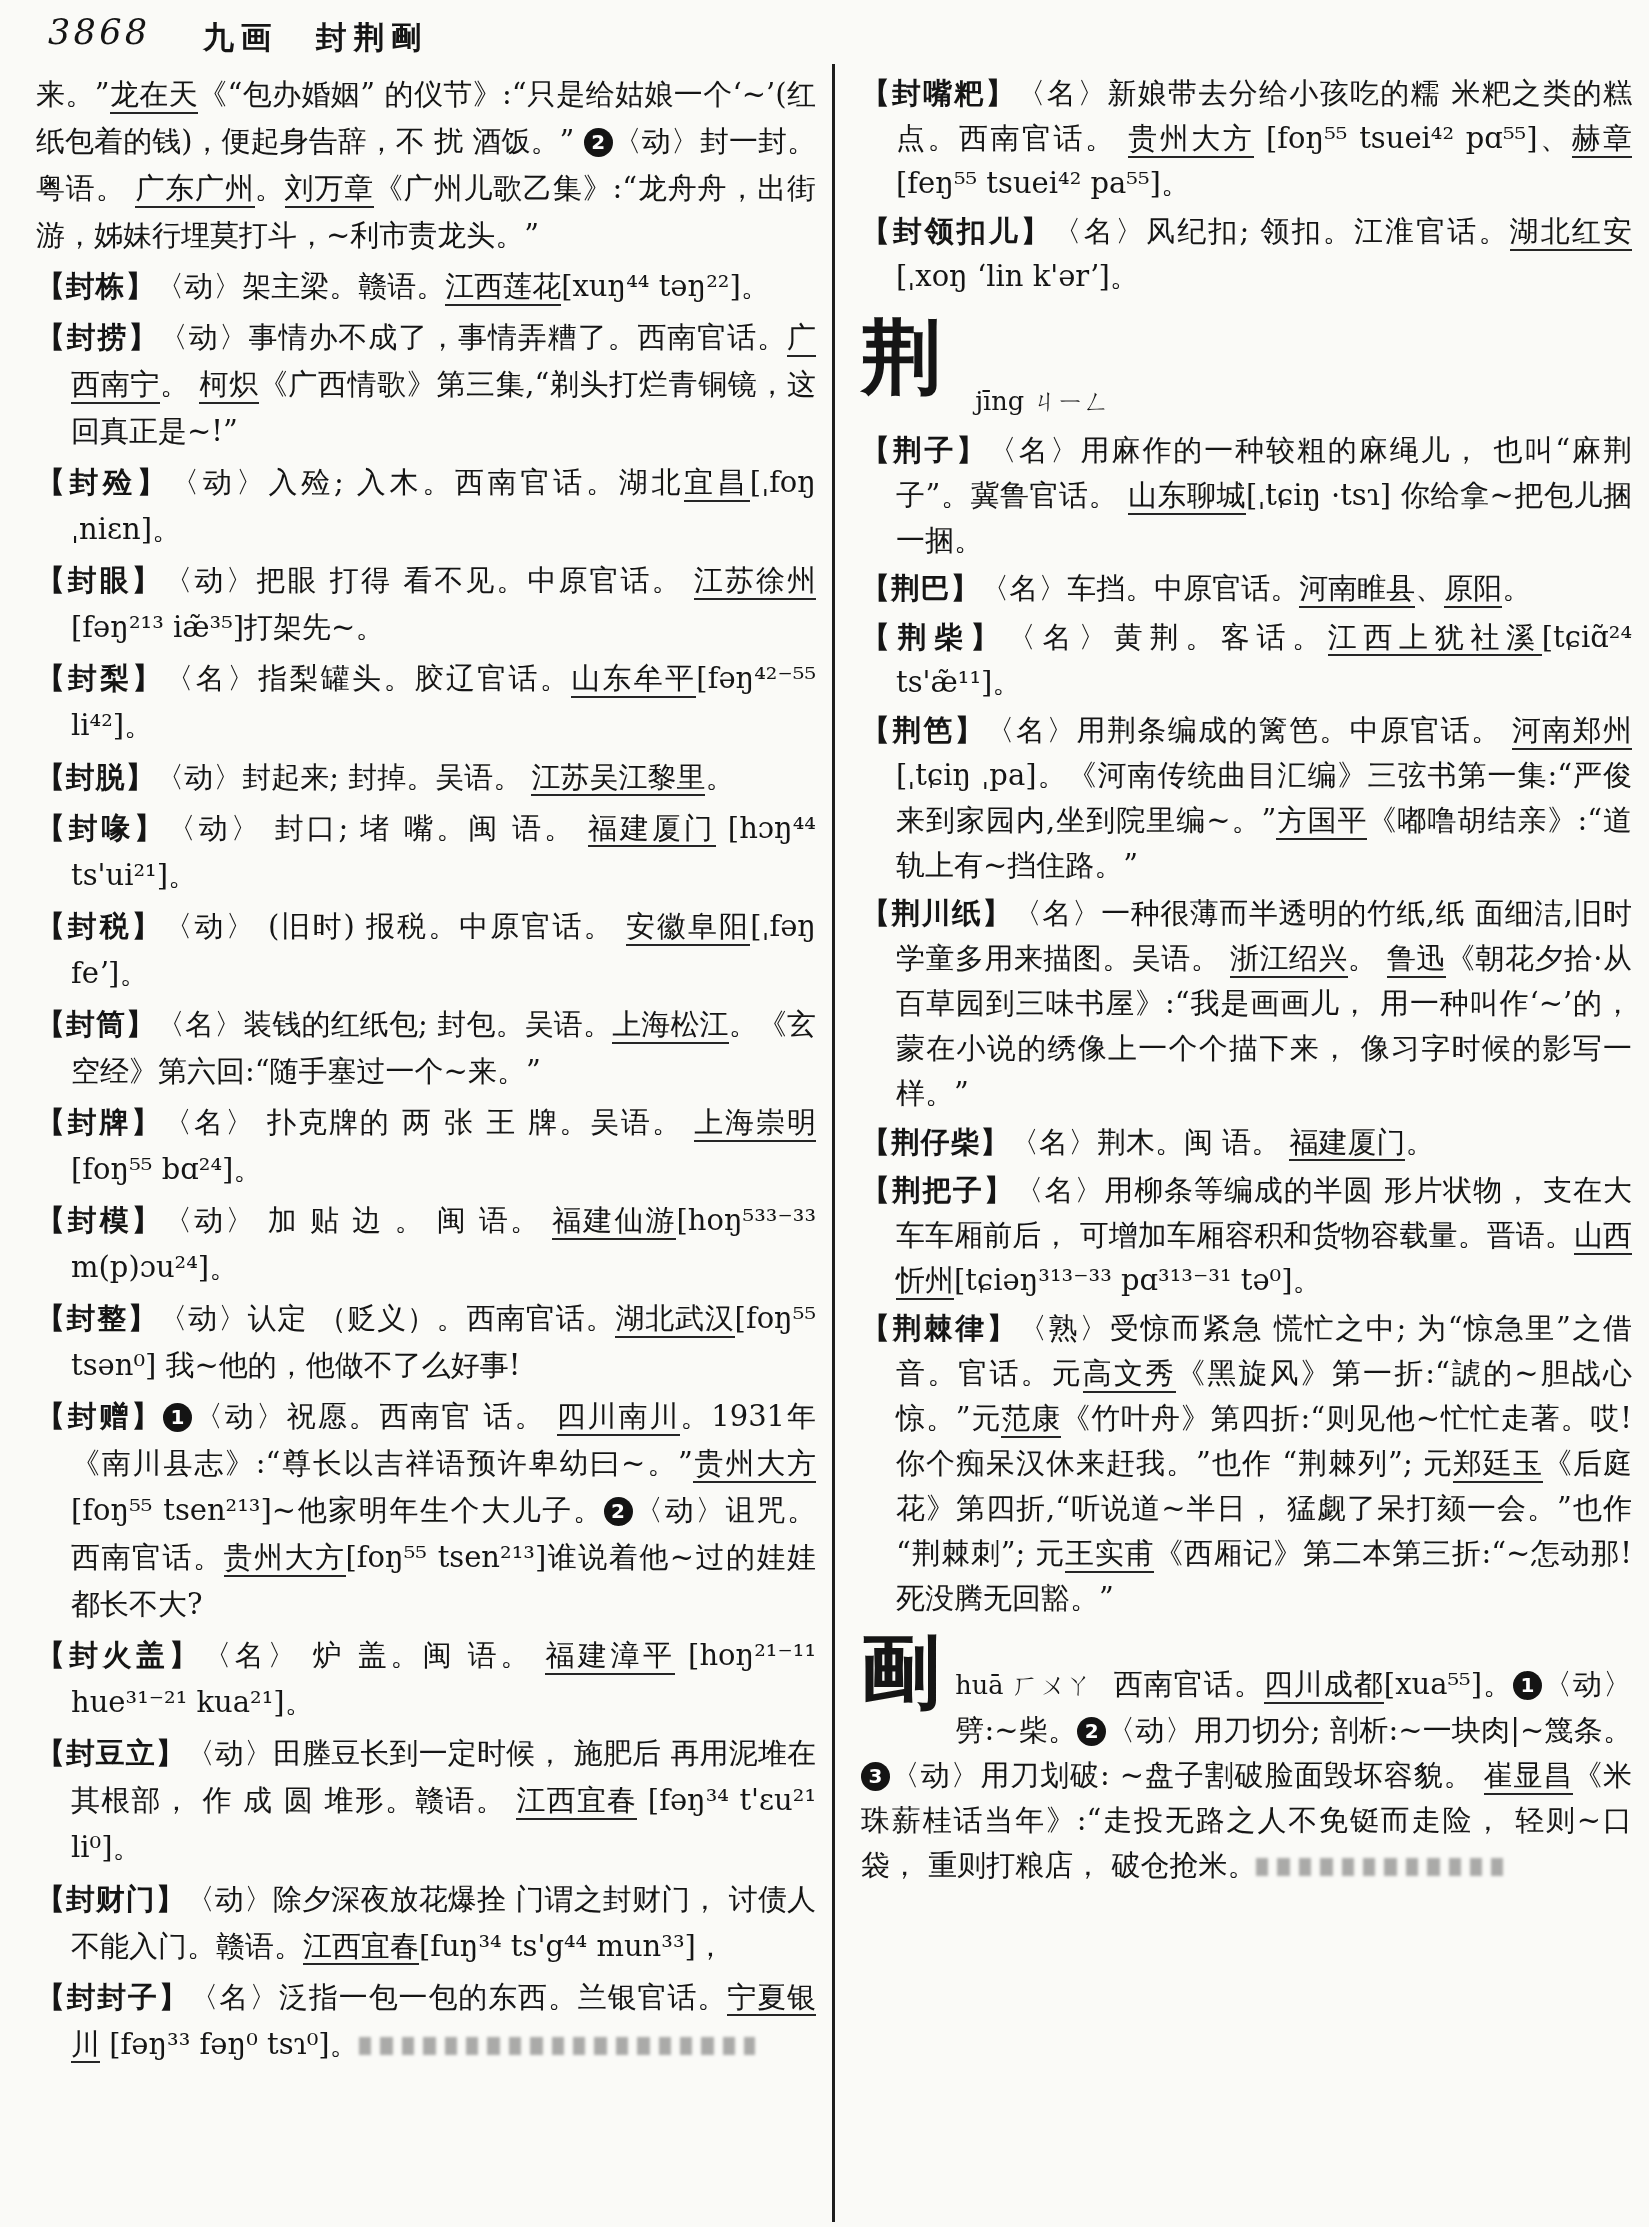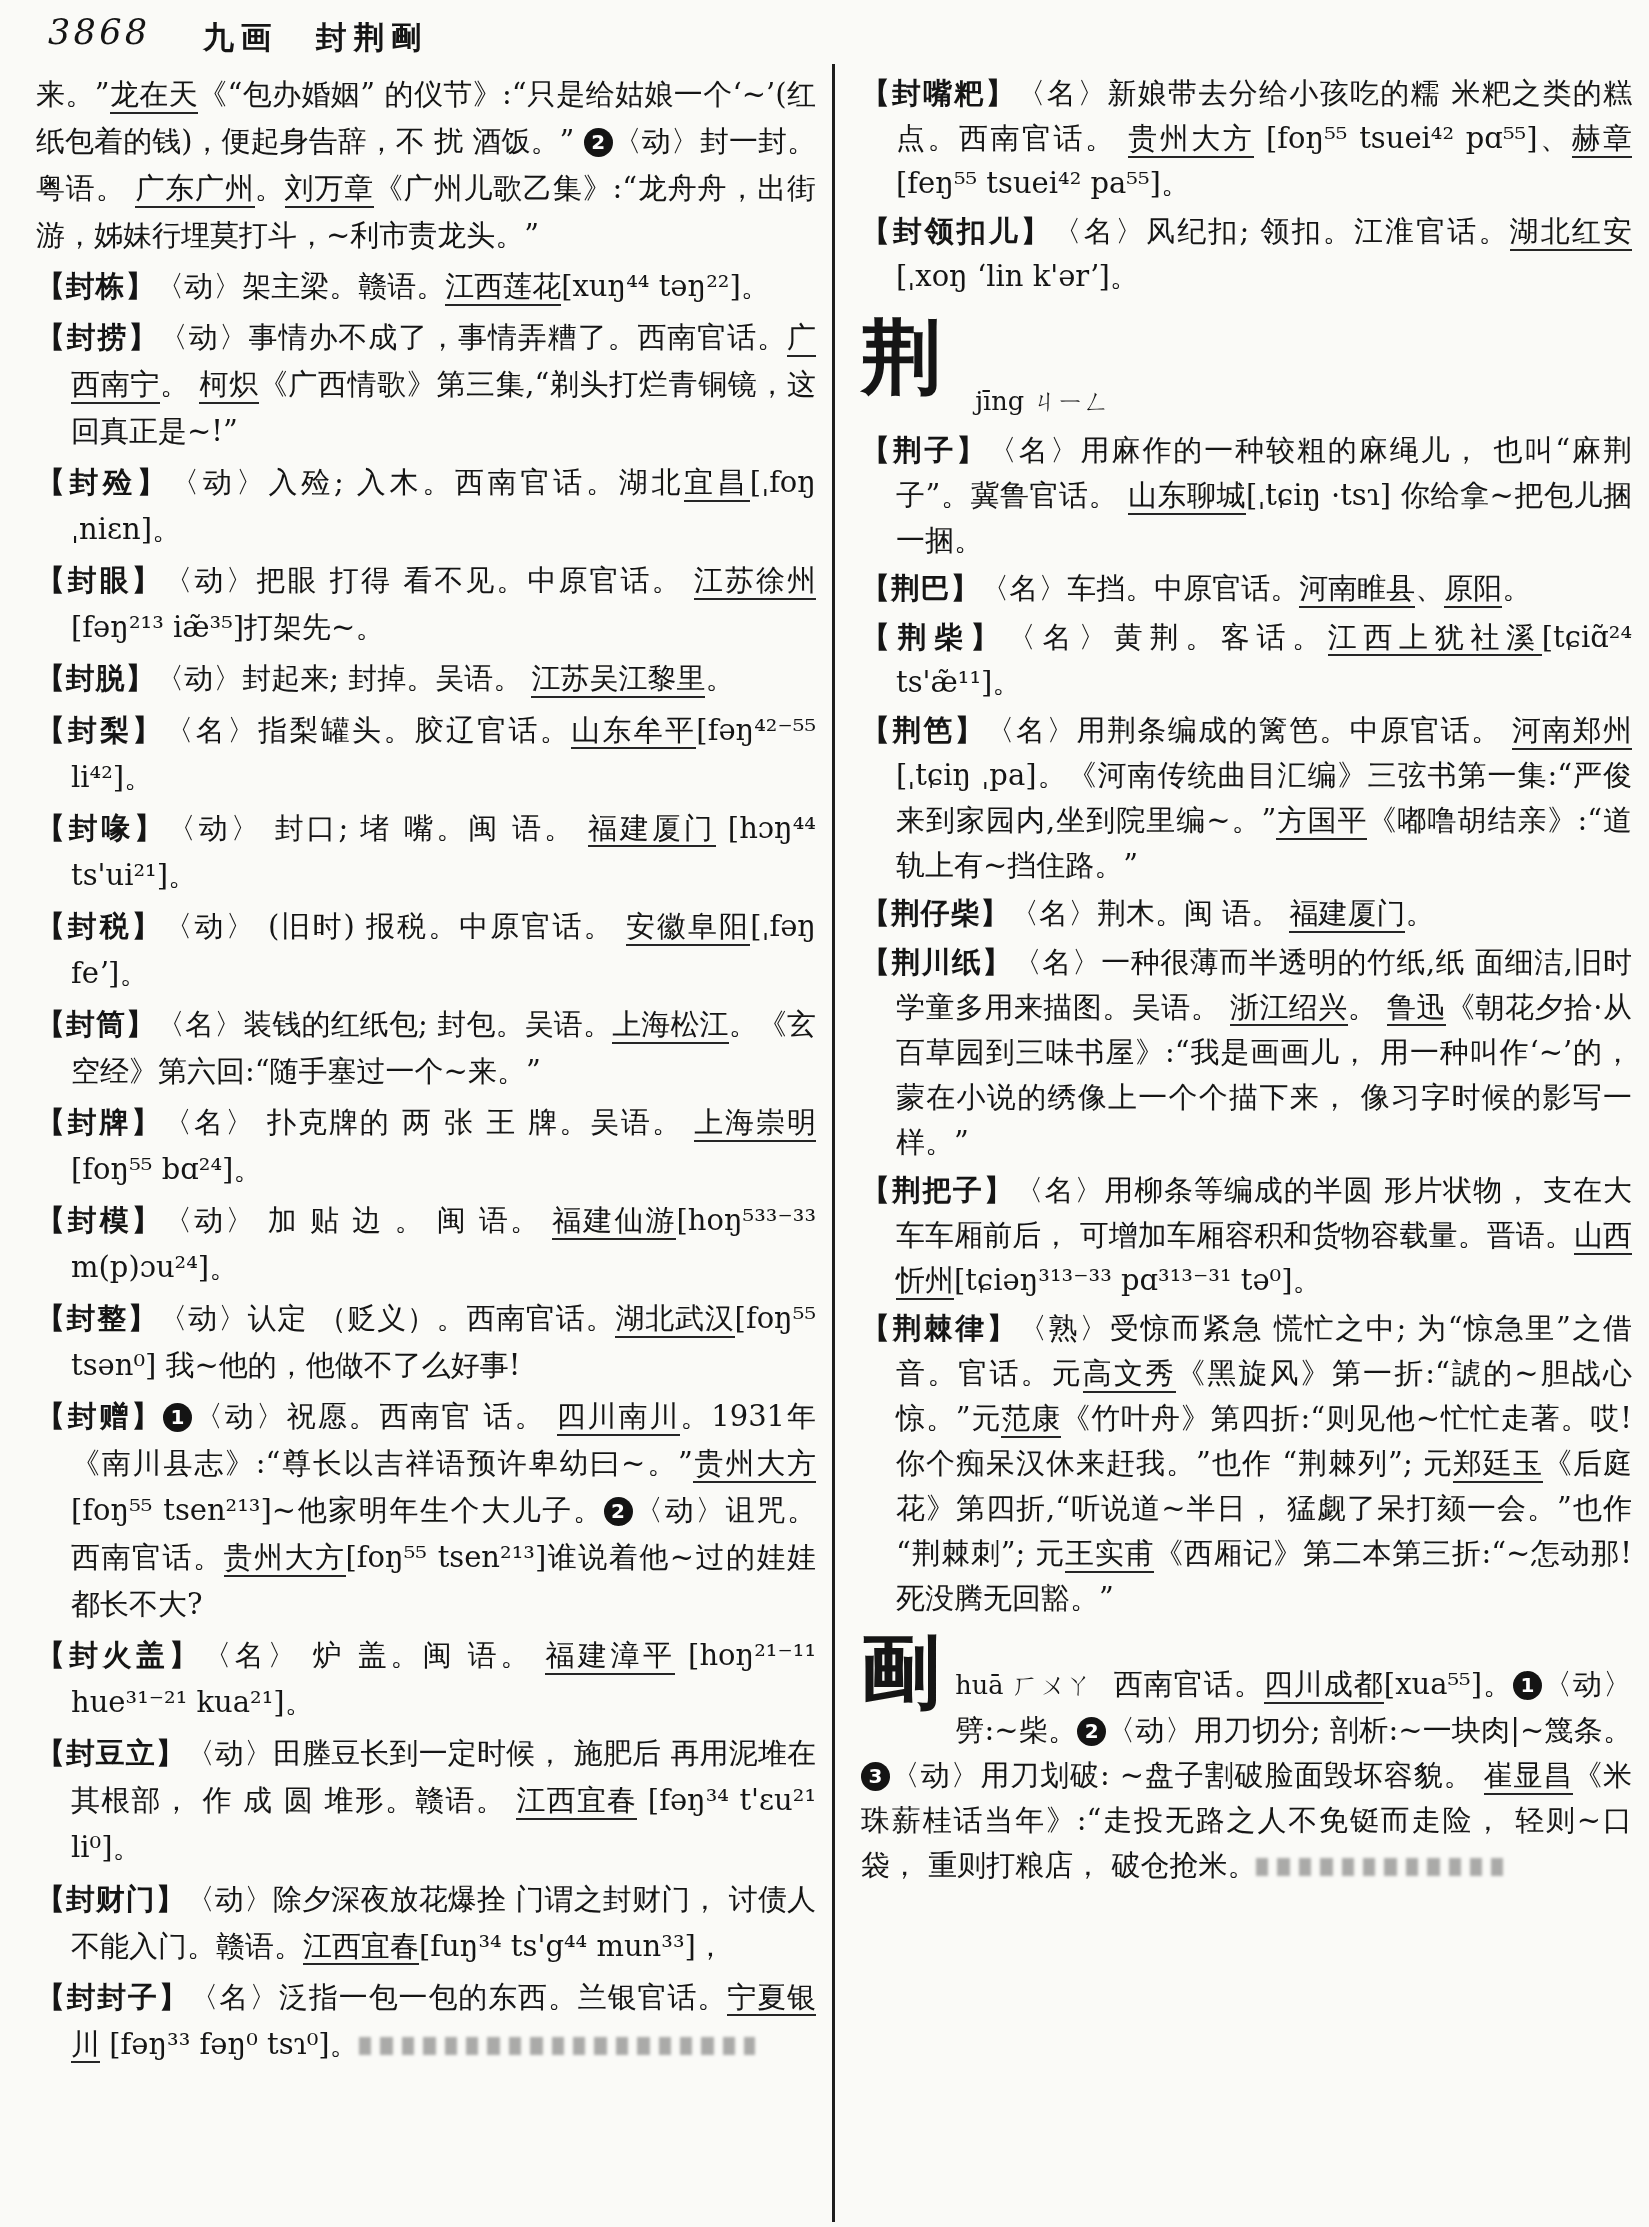--- a/index.html
+++ b/index.html
@@ -64,44 +64,44 @@
 <div id="page-number">3868</div>
 <div id="header-title">九画　封荆㓰</div>
 <div id="column-divider"></div>
 
 <div class="col" id="col-left">
     <p class="entry para"><span class="txt">来。”</span><span class="u">龙在天</span><span class="txt">《“包办婚姻” 的仪节》:“只是给姑娘一个‘~’(红纸包着的钱)，便起身告辞，不 扰 酒饭。” </span><span class="circled">2</span><span class="txt">〈动〉封一封。粤语。 </span><span class="u">广东广州</span><span class="txt">。</span><span class="u">刘万章</span><span class="txt">《广州儿歌乙集》:“龙舟舟，出街游，姊妹行埋莫打斗，~利市责龙头。”</span></p>
     <p class="entry"><span class="head">【封栋】</span><span class="txt">〈动〉架主梁。赣语。</span><span class="u">江西莲花</span><span class="txt">[xuŋ⁴⁴ təŋ²²]。</span></p>
     <p class="entry"><span class="head">【封捞】</span><span class="txt">〈动〉事情办不成了，事情弄糟了。西南官话。</span><span class="u">广西南宁</span><span class="txt">。 </span><span class="u">柯炽</span><span class="txt">《广西情歌》第三集,“剃头打烂青铜镜，这回真正是~!”</span></p>
     <p class="entry"><span class="head">【封殓】</span><span class="txt">〈动〉入殓; 入木。西南官话。湖北</span><span class="u">宜昌</span><span class="txt">[ˌfoŋ ˌniɛn]。</span></p>
     <p class="entry"><span class="head">【封眼】</span><span class="txt">〈动〉把眼 打得 看不见。中原官话。 </span><span class="u">江苏徐州</span><span class="txt">[fəŋ²¹³ iæ̃³⁵]打架先~。</span></p>
+    <p class="entry"><span class="head">【封梨】</span><span class="txt">〈名〉指梨罐头。胶辽官话。</span><span class="u">山东牟平</span><span class="txt">[fəŋ⁴²⁻⁵⁵ li⁴²]。</span></p>
     <p class="entry"><span class="head">【封脱】</span><span class="txt">〈动〉封起来; 封掉。吴语。 </span><span class="u">江苏吴江黎里</span><span class="txt">。</span></p>
-    <p class="entry"><span class="head">【封梨】</span><span class="txt">〈名〉指梨罐头。胶辽官话。</span><span class="u">山东牟平</span><span class="txt">[fəŋ⁴²⁻⁵⁵ li⁴²]。</span></p>
     <p class="entry"><span class="head">【封喙】</span><span class="txt">〈动〉 封口; 堵 嘴。闽 语。 </span><span class="u">福建厦门</span><span class="txt"> [hɔŋ⁴⁴ ts'ui²¹]。</span></p>
     <p class="entry"><span class="head">【封税】</span><span class="txt">〈动〉 (旧时) 报税。中原官话。 </span><span class="u">安徽阜阳</span><span class="txt">[ˌfəŋ feʼ]。</span></p>
     <p class="entry"><span class="head">【封筒】</span><span class="txt">〈名〉装钱的红纸包; 封包。吴语。</span><span class="u">上海松江</span><span class="txt">。《玄空经》第六回:“随手塞过一个~来。”</span></p>
     <p class="entry"><span class="head">【封牌】</span><span class="txt">〈名〉 扑克牌的 两 张 王 牌。吴语。 </span><span class="u">上海崇明</span><span class="txt">[foŋ⁵⁵ bɑ²⁴]。</span></p>
     <p class="entry"><span class="head">【封模】</span><span class="txt">〈动〉 加 贴 边 。 闽 语。 </span><span class="u">福建仙游</span><span class="txt">[hoŋ⁵³³⁻³³ m(p)ɔu²⁴]。</span></p>
     <p class="entry"><span class="head">【封整】</span><span class="txt">〈动〉认定 （贬义）。西南官话。</span><span class="u">湖北武汉</span><span class="txt">[foŋ⁵⁵ tsən⁰] 我~他的，他做不了么好事!</span></p>
     <p class="entry"><span class="head">【封赠】</span><span class="circled">1</span><span class="txt">〈动〉祝愿。西南官 话。 </span><span class="u">四川南川</span><span class="txt">。1931年《南川县志》:“尊长以吉祥语预许卑幼曰~。”</span><span class="u">贵州大方</span><span class="txt">[foŋ⁵⁵ tsen²¹³]~他家明年生个大儿子。</span><span class="circled">2</span><span class="txt">〈动〉诅咒。西南官话。</span><span class="u">贵州大方</span><span class="txt">[foŋ⁵⁵ tsen²¹³]谁说着他~过的娃娃都长不大?</span></p>
     <p class="entry"><span class="head">【封火盖】</span><span class="txt">〈名〉 炉 盖。闽 语。 </span><span class="u">福建漳平</span><span class="txt"> [hoŋ²¹⁻¹¹ hue³¹⁻²¹ kua²¹]。</span></p>
     <p class="entry"><span class="head">【封豆立】</span><span class="txt">〈动〉田塍豆长到一定时候， 施肥后 再用泥堆在其根部， 作 成 圆 堆形。赣语。 </span><span class="u">江西宜春</span><span class="txt"> [fəŋ³⁴ t'ɛu²¹ li⁰]。</span></p>
     <p class="entry"><span class="head">【封财门】</span><span class="txt">〈动〉除夕深夜放花爆拴 门谓之封财门， 讨债人不能入门。赣语。</span><span class="u">江西宜春</span><span class="txt">[fuŋ³⁴ ts'g⁴⁴ mun³³]，</span></p>
     <p class="entry"><span class="head">【封封子】</span><span class="txt">〈名〉泛指一包一包的东西。兰银官话。</span><span class="u">宁夏银川</span><span class="txt"> [fəŋ³³ fəŋ⁰ tsɿ⁰]。</span><span class="smudge" style="width: 396px;"></span></p>
   </div>
 <div class="col" id="col-right">
     <p class="entry"><span class="head">【封嘴粑】</span><span class="txt">〈名〉新娘带去分给小孩吃的糯 米粑之类的糕点。西南官话。 </span><span class="u">贵州大方</span><span class="txt"> [foŋ⁵⁵ tsuei⁴² pɑ⁵⁵]、</span><span class="u">赫章</span><span class="txt">[feŋ⁵⁵ tsuei⁴² pa⁵⁵]。</span></p>
     <p class="entry"><span class="head">【封领扣儿】</span><span class="txt">〈名〉风纪扣; 领扣。江淮官话。</span><span class="u">湖北红安</span><span class="txt">[ˌxoŋ ʻlin k'ərʼ]。</span></p>
     <div class="section section-heading"><span class="bigchar">荆</span><span class="pinyin">jīng ㄐㄧㄥ</span></div>
     <p class="entry"><span class="head">【荆子】</span><span class="txt">〈名〉用麻作的一种较粗的麻绳儿， 也叫“麻荆子”。冀鲁官话。 </span><span class="u">山东聊城</span><span class="txt">[ˌtɕiŋ ·tsɿ] 你给拿~把包儿捆一捆。</span></p>
     <p class="entry"><span class="head">【荆巴】</span><span class="txt">〈名〉车挡。中原官话。</span><span class="u">河南睢县</span><span class="txt">、</span><span class="u">原阳</span><span class="txt">。</span></p>
     <p class="entry"><span class="head">【荆柴】</span><span class="txt">〈名〉黄荆。客话。</span><span class="u">江西上犹社溪</span><span class="txt">[tɕiɑ̃²⁴ ts'æ̃¹¹]。</span></p>
     <p class="entry"><span class="head">【荆笆】</span><span class="txt">〈名〉用荆条编成的篱笆。中原官话。 </span><span class="u">河南郑州</span><span class="txt">[ˌtɕiŋ ˌpa]。《河南传统曲目汇编》三弦书第一集:“严俊来到家园内,坐到院里编~。”</span><span class="u">方国平</span><span class="txt">《嘟噜胡结亲》:“道轨上有~挡住路。”</span></p>
+    <p class="entry"><span class="head">【荆川纸】</span><span class="txt">〈名〉一种很薄而半透明的竹纸,纸 面细洁,旧时学童多用来描图。吴语。 </span><span class="u">浙江绍兴</span><span class="txt">。 </span><span class="u">鲁迅</span><span class="txt">《朝花夕拾·从百草园到三味书屋》:“我是画画儿， 用一种叫作‘~’的， 蒙在小说的绣像上一个个描下来， 像习字时候的影写一样。”</span></p>
     <p class="entry"><span class="head">【荆仔柴】</span><span class="txt">〈名〉荆木。闽 语。 </span><span class="u">福建厦门</span><span class="txt">。</span></p>
-    <p class="entry"><span class="head">【荆川纸】</span><span class="txt">〈名〉一种很薄而半透明的竹纸,纸 面细洁,旧时学童多用来描图。吴语。 </span><span class="u">浙江绍兴</span><span class="txt">。 </span><span class="u">鲁迅</span><span class="txt">《朝花夕拾·从百草园到三味书屋》:“我是画画儿， 用一种叫作‘~’的， 蒙在小说的绣像上一个个描下来， 像习字时候的影写一样。”</span></p>
     <p class="entry"><span class="head">【荆把子】</span><span class="txt">〈名〉用柳条等编成的半圆 形片状物， 支在大车车厢前后， 可增加车厢容积和货物容载量。晋语。</span><span class="u">山西忻州</span><span class="txt">[tɕiəŋ³¹³⁻³³ pɑ³¹³⁻³¹ tə⁰]。</span></p>
     <p class="entry"><span class="head">【荆棘律】</span><span class="txt">〈熟〉受惊而紧急 慌忙之中; 为“惊急里”之借音。官话。元</span><span class="u">高文秀</span><span class="txt">《黑旋风》第一折:“諕的~胆战心惊。”元</span><span class="u">范康</span><span class="txt">《竹叶舟》第四折:“则见他~忙忙走著。哎! 你个痴呆汉休来赶我。”也作 “荆棘列”; 元</span><span class="u">郑廷玉</span><span class="txt">《后庭花》第四折,“听说道~半日， 猛觑了呆打颏一会。”也作 “荆棘刺”; 元</span><span class="u">王实甫</span><span class="txt">《西厢记》第二本第三折:“~怎动那! 死没腾无回豁。”</span></p>
     <div class="section section-entry">
       <span class="bigchar">㓰</span>
       <div class="section-body"><span class="pinyin">huā ㄏㄨㄚ </span><span class="txt">西南官话。</span><span class="u">四川成都</span><span class="txt">[xua⁵⁵]。</span><span class="circled">1</span><span class="txt">〈动〉劈:~柴。</span><span class="circled">2</span><span class="txt">〈动〉用刀切分; 剖析:~一块肉|~篾条。</span><span class="circled">3</span><span class="txt">〈动〉用刀划破: ~盘子割破脸面毁坏容貌。 </span><span class="u">崔显昌</span><span class="txt">《米珠薪桂话当年》:“走投无路之人不免铤而走险， 轻则~口袋， 重则打粮店， 破仓抢米。</span><span class="smudge" style="width: 247px;"></span></div>
     </div>
   </div>
 
 
 </body></html>

